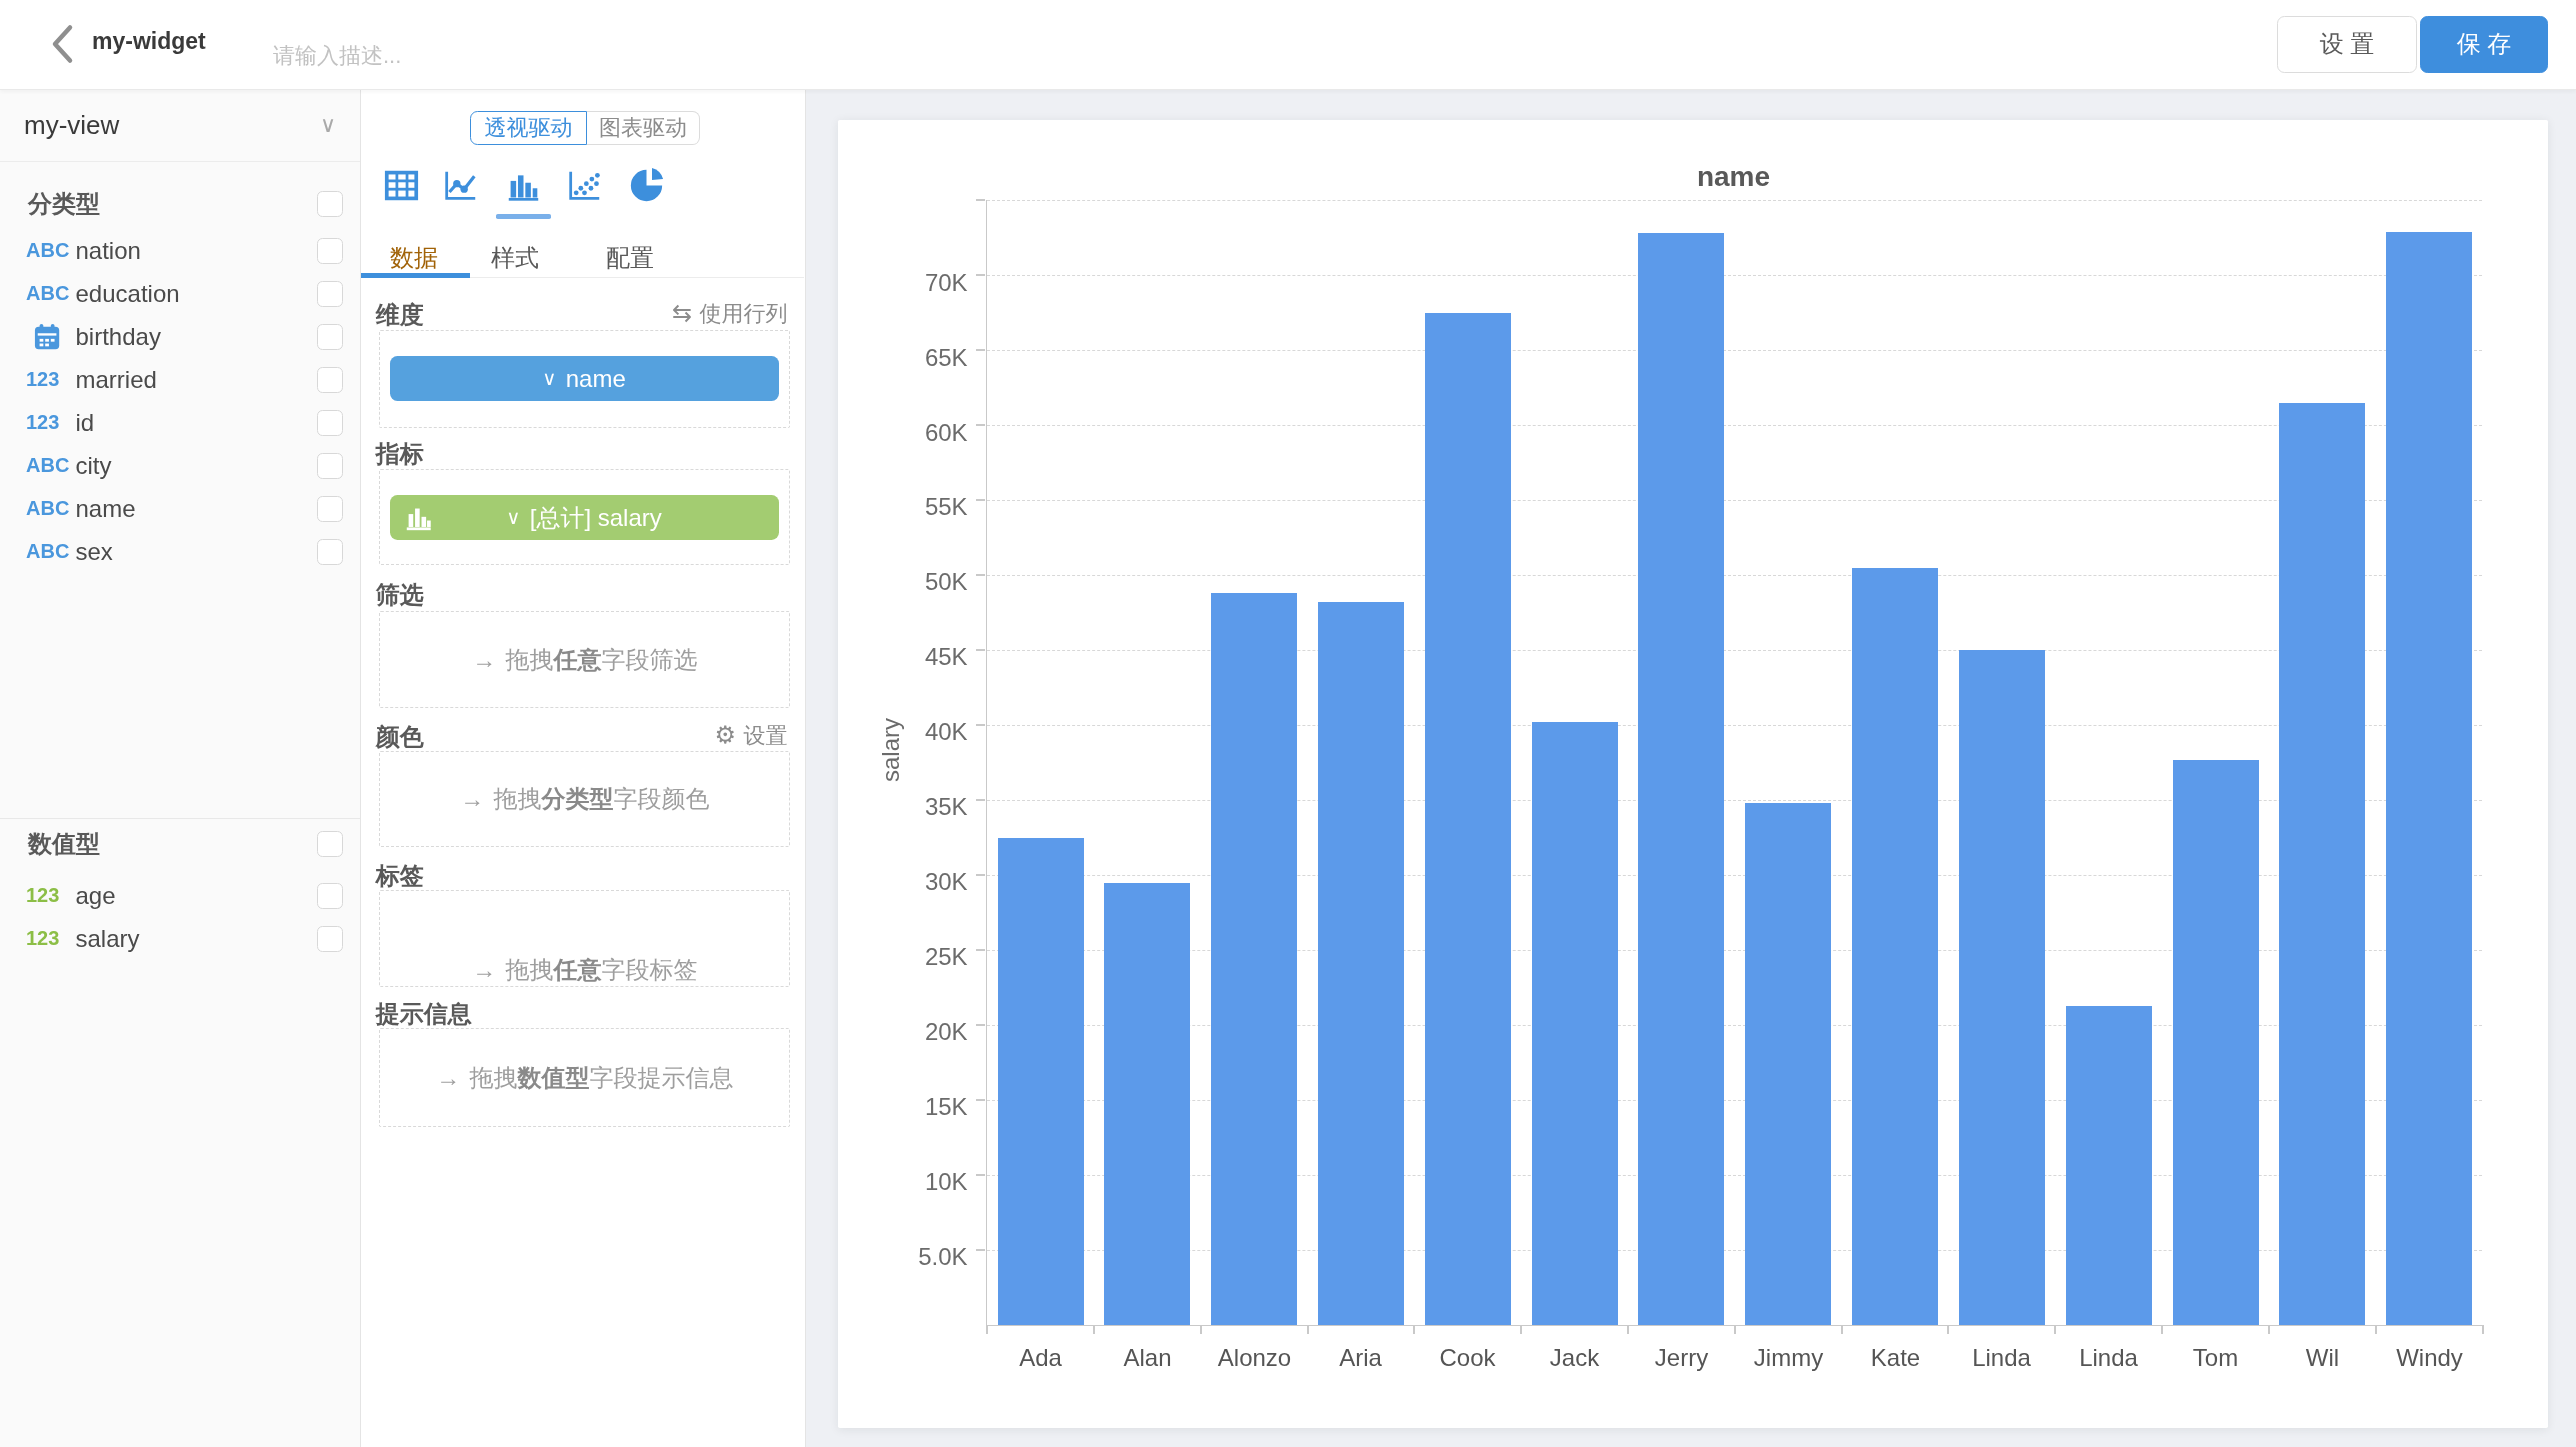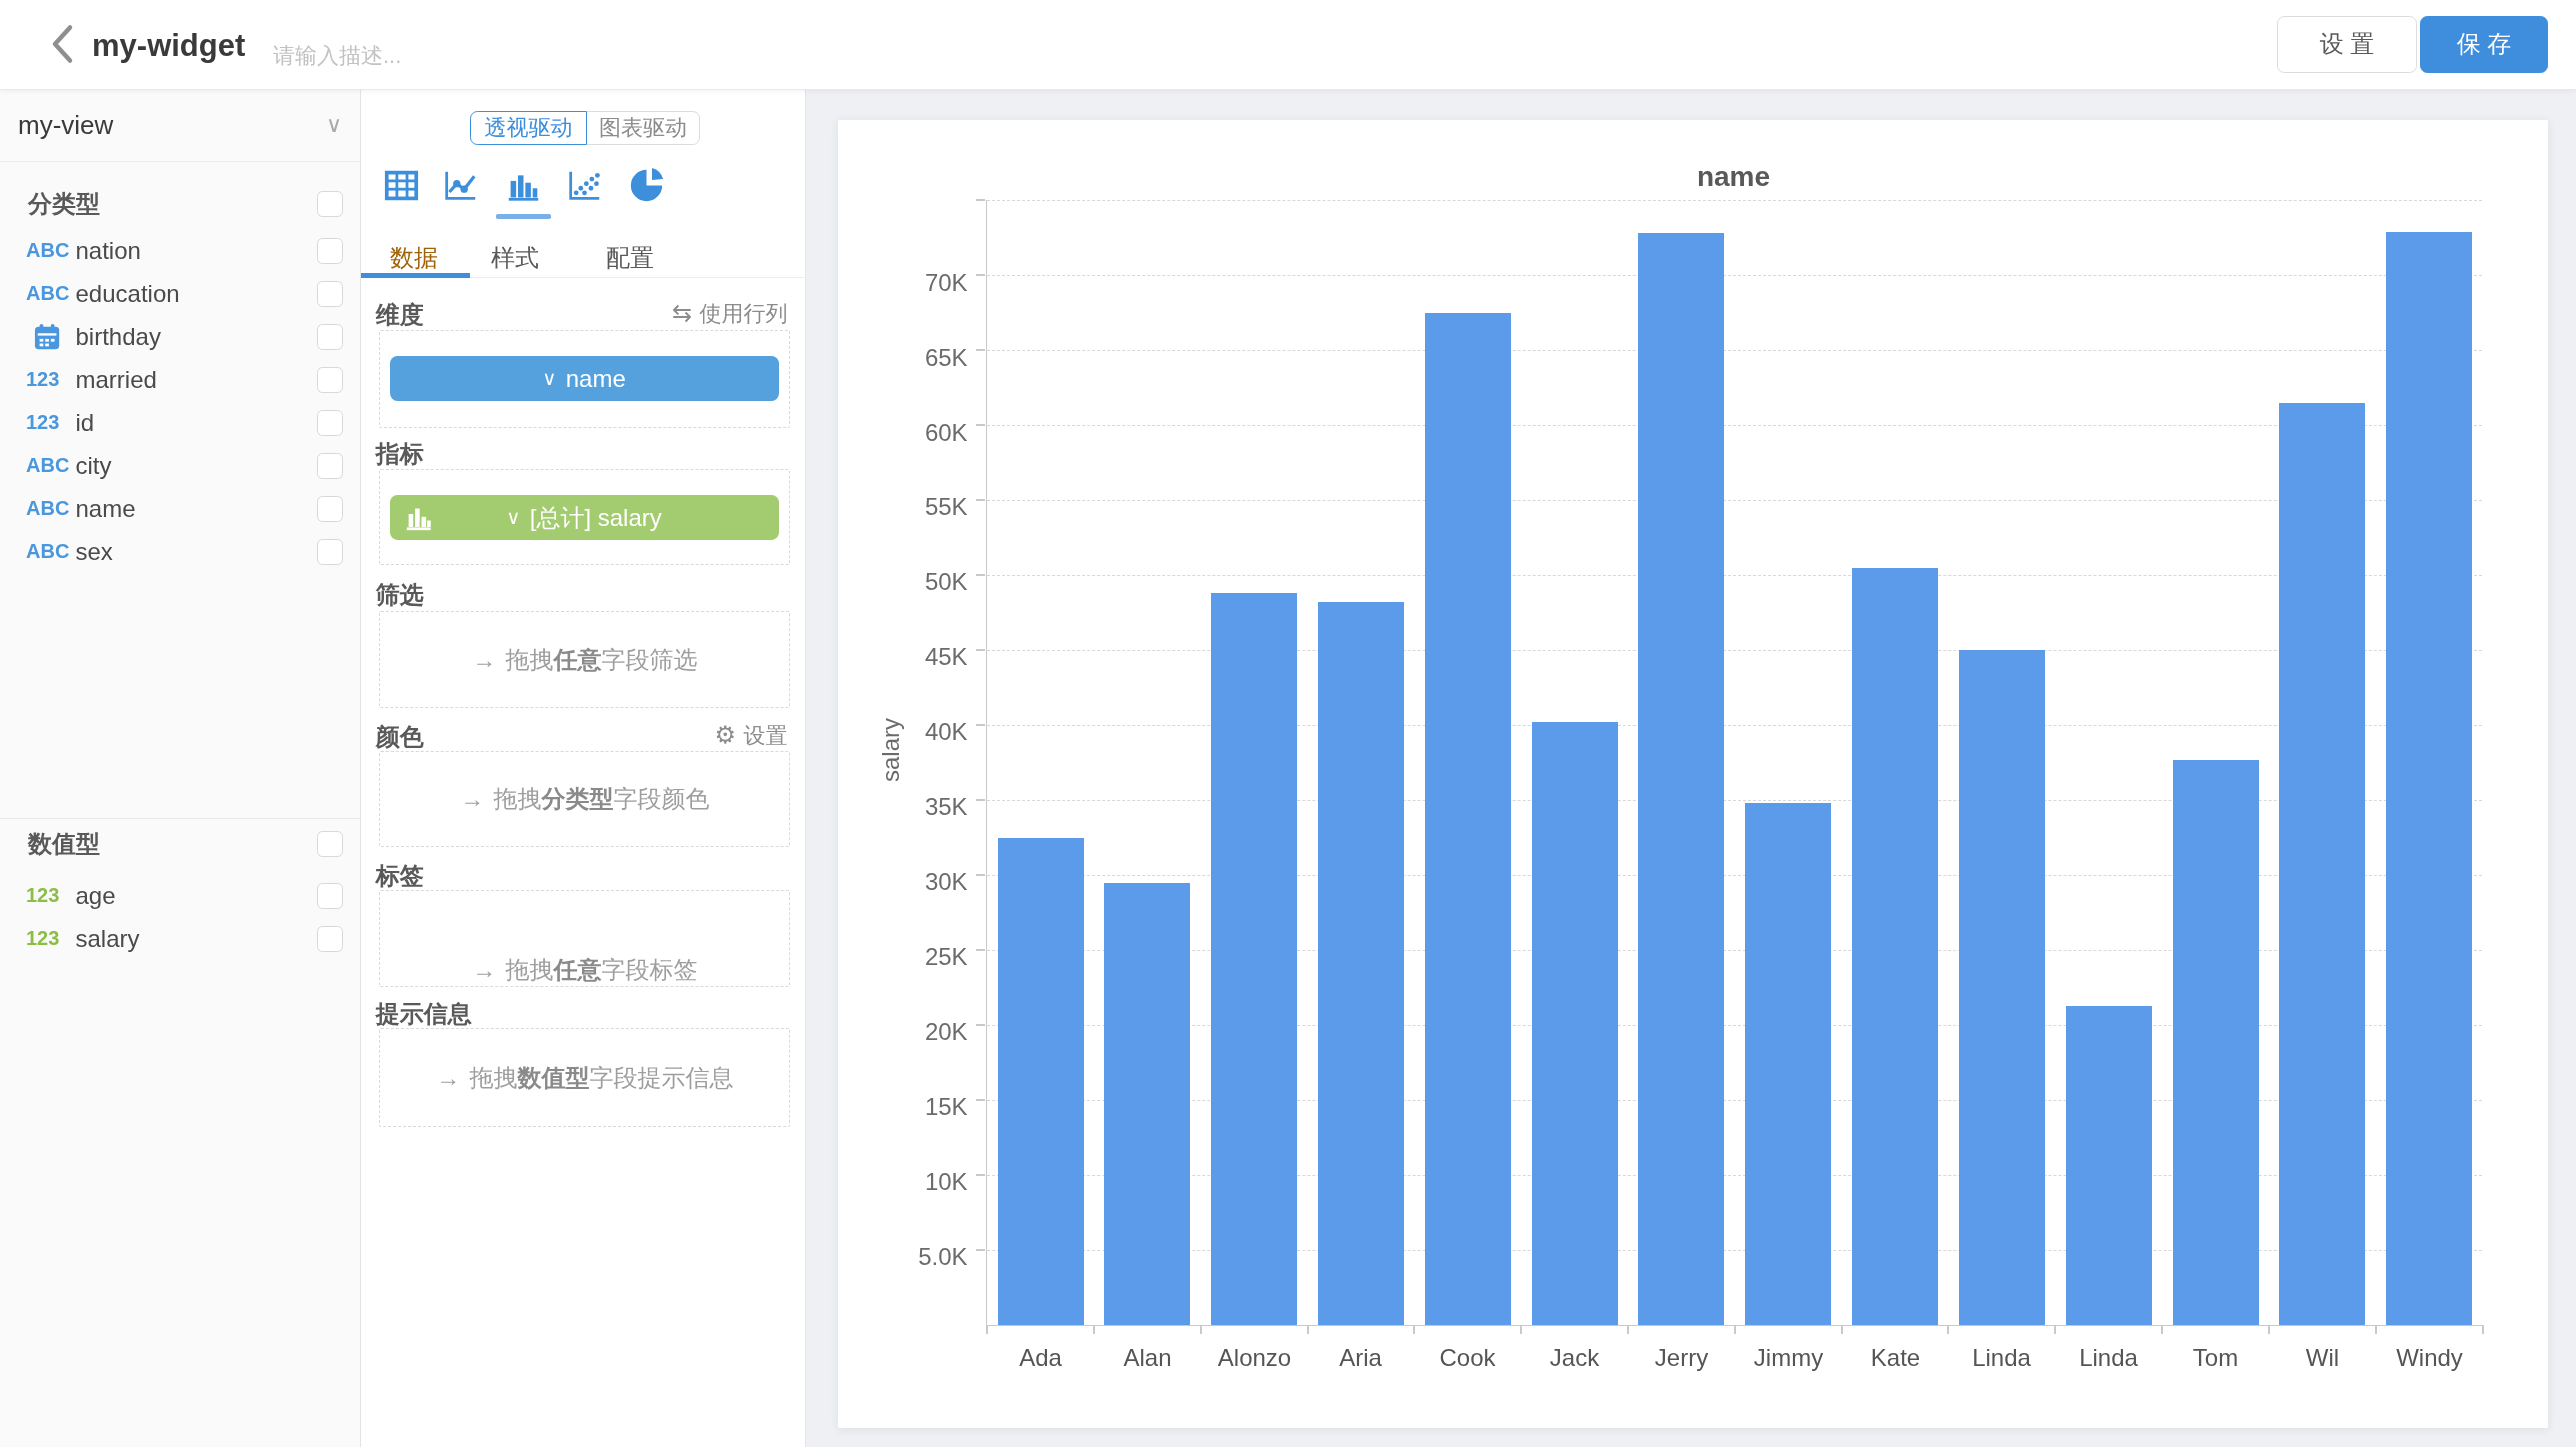--- a/index.html
+++ b/index.html
@@ -3,29 +3,29 @@
 <meta charset="utf-8">
 <style>
   html,body{margin:0;padding:0;background:#eef0f4;}
   #root{position:relative;width:2576px;height:1448px;overflow:hidden;
         font-family:"Liberation Sans","DejaVu Sans",sans-serif;background:#eef0f4;}
   .abs{position:absolute;}
 
   
   #header{left:0;top:0;width:2576px;height:89px;background:#fff;border-bottom:1.8px solid #e9e9e9;box-shadow:0 1.8px 3.7px rgba(0,0,0,.04);z-index:5;}
   #back-btn{left:46px;top:23px;width:33px;height:42px;cursor:pointer;}
-  #app-title{left:92px;top:28px;font-size:31px;font-weight:700;color:#3a3a3a;}
+  #app-title{left:92px;top:28px;font-size:23px;font-weight:700;color:#3a3a3a;}
   #desc-ph{left:273px;top:41px;font-size:22px;color:#c2c2c2;}
   .hd-btn{top:15.7px;height:57px;border-radius:7.4px;font-size:24px;display:flex;align-items:center;justify-content:center;cursor:pointer;box-sizing:border-box;}
   #settings-btn{left:2277px;width:140px;background:#fff;border:1.8px solid #dcdcdc;color:#595959;}
   #save-btn{left:2420px;width:128px;background:#3e8edd;color:#fff;border:1.8px solid #3e8edd;}
 
   
   #sidebar{left:0;top:89px;width:361px;height:1359px;background:#fafafa;border-right:1.8px solid #e4e4e4;box-sizing:border-box;}
-  #view-row{left:0;top:0;width:360px;height:73px;border-bottom:1.8px solid #ececec;display:flex;align-items:center;padding:0 18px;box-sizing:border-box;}
+  #view-row{left:0;top:0;width:360px;height:73px;border-bottom:1.8px solid #ececec;display:flex;align-items:center;padding:0 24px;box-sizing:border-box;}
   #view-name{font-size:26px;color:#3a3a3a;}
   .chev{margin-left:auto;color:#a9a9a9;font-size:22px;}
   .sec-head{left:0;width:360px;height:29.5px;display:flex;align-items:center;padding:0 16.6px 0 28px;box-sizing:border-box;font-size:24px;font-weight:700;color:#595959;}
   #cat-head{top:100px;} #num-head{top:740px;}
   .cb{width:26px;height:26px;background:#fff;border:1.8px solid #d8d8d8;border-radius:5.5px;box-sizing:border-box;margin-left:auto;flex:0 0 26px;}
   .flist{left:0;width:360px;}
   #cat-fields{top:140px;} #num-fields{top:785px;}
   .field-row{height:43px;display:flex;align-items:center;padding:0 16.6px 0 26px;box-sizing:border-box;cursor:grab;}
   .badge{font-size:20px;font-weight:700;width:44px;flex:0 0 44px;letter-spacing:0;}
   .badge.blue{color:#4a97dd;} .badge.green{color:#8cbe46;}

